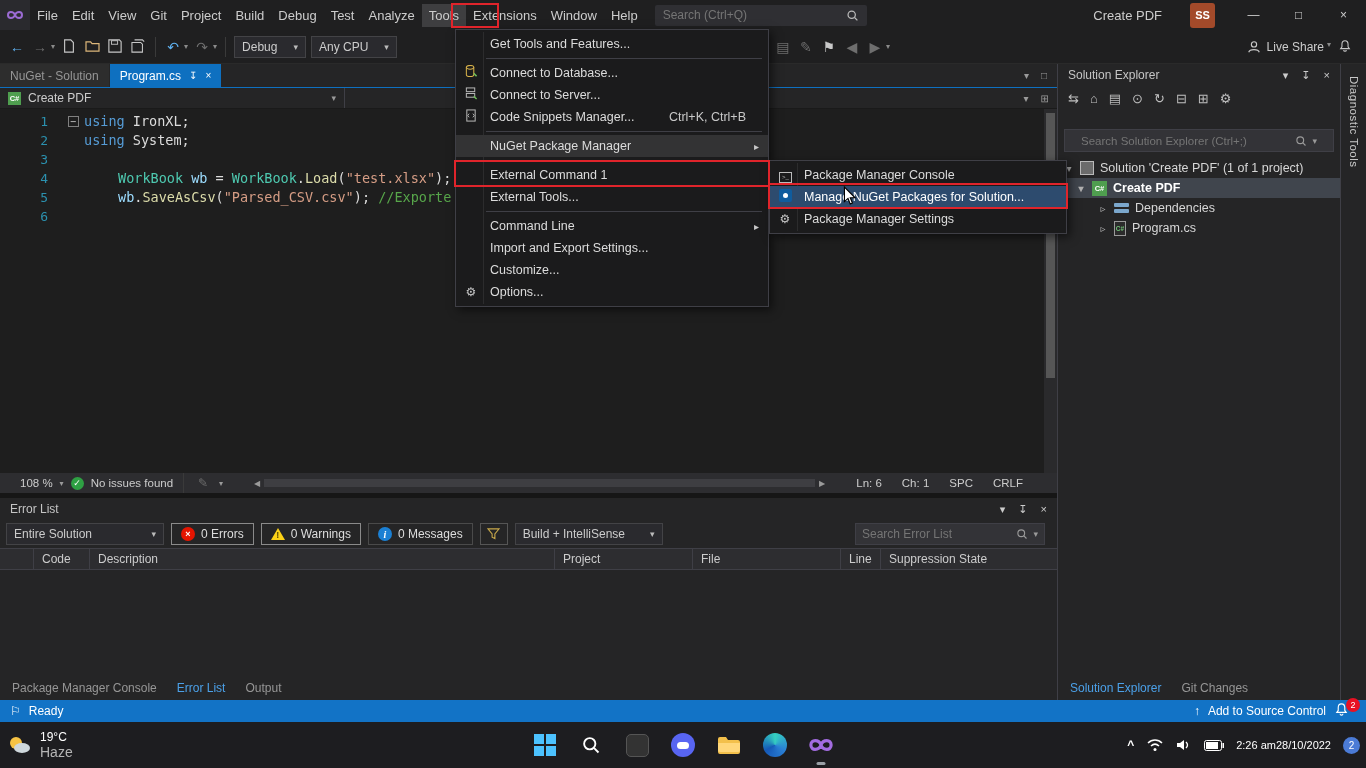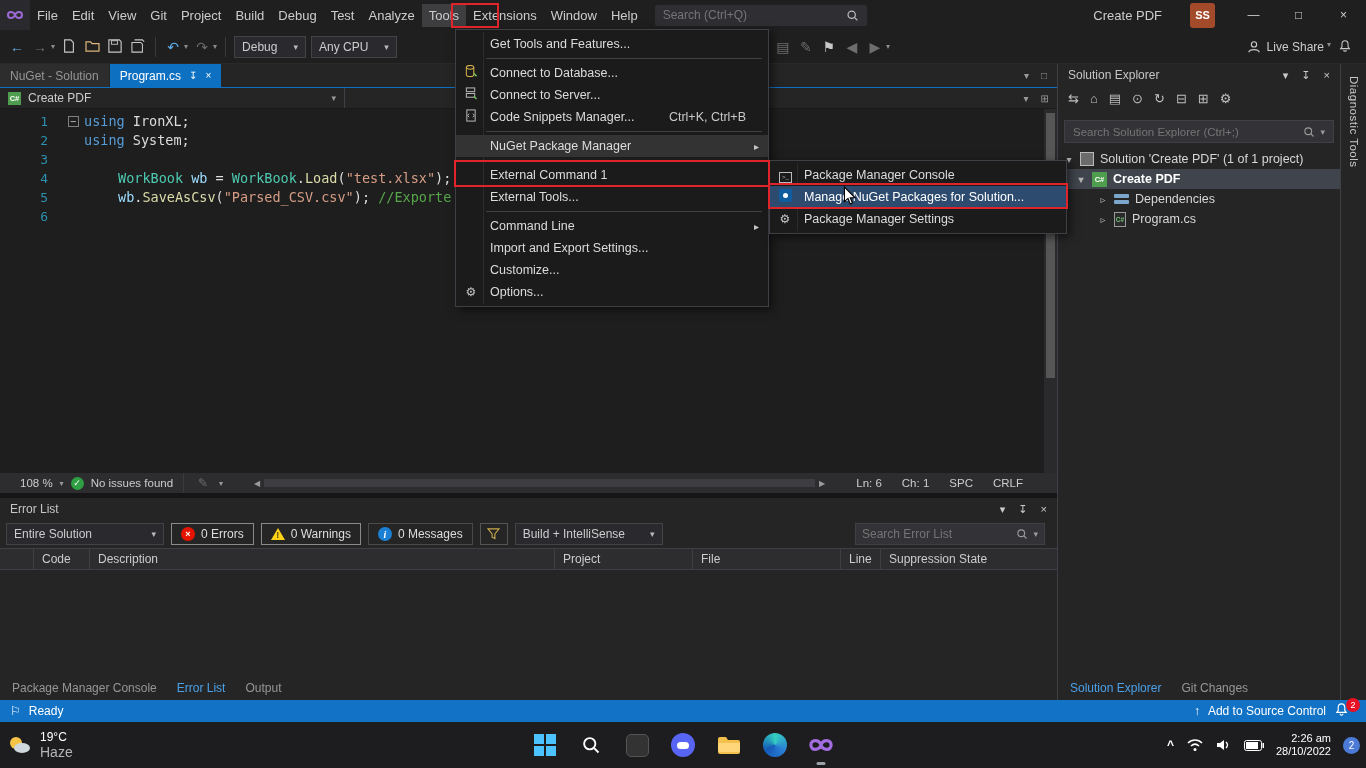--- a/index.html
+++ b/index.html
@@ -78,21 +78,21 @@
   .search-box input{flex:1;background:transparent;border:none;outline:none;color:#8e8e8e;font-size:12px;font-family:inherit;min-width:0}
   .grid-head{height:22px;display:flex;align-items:stretch;background:#2d2d30;border-top:1px solid #3f3f46;border-bottom:1px solid #3f3f46;font-size:12px;color:#ccc}
   .gh{display:flex;align-items:center;padding:0 8px;border-right:1px solid #3f3f46}
   .grid-body{flex:1;background:#252526}
   .panel-tabs{height:24px;display:flex;align-items:center;gap:20px;padding:0 12px;background:#252526;font-size:12px}
   .ptab{color:#969696}.ptab.active{color:#4ba0e8}
 
   
   .right-col{width:283px;background:#252526;border-left:1px solid #3f3f46;display:flex;flex-direction:column}
   .se-toolbar{height:24px;display:flex;align-items:center;gap:11px;padding:0 10px;color:#bfbfbf;font-size:13px}
-  .se-search{margin:10px 6px 4px 6px;height:23px;background:#333337;border:1px solid #3f3f46;display:flex;align-items:center;gap:5px;padding:0 8px}
+  .se-search{margin:19px 6px 4px 6px;height:23px;background:#333337;border:1px solid #3f3f46;display:flex;align-items:center;gap:5px;padding:0 16px}
   .se-search input{flex:1;background:transparent;border:none;outline:none;color:#8e8e8e;font-size:11.5px;font-family:inherit;min-width:0}
   .se-tree{flex:1;padding-top:2px;font-size:12.5px;color:#d7d7d7}
   .tree-row{height:20px;display:flex;align-items:center;gap:6px;padding-left:6px}
   .tree-row.selected{background:#40454d;color:#fff;font-weight:bold}
   .tw{width:10px;font-size:10px;color:#b0b0b0;text-align:center;flex:none}
   .ico-sln{width:14px;height:14px;border:1px solid #b9b9b9;background:#6b6b6b;flex:none}
   .ico-proj{width:15px;height:15px;background:#4f9e4f;color:#fff;font-size:7.5px;font-weight:bold;display:flex;align-items:center;justify-content:center;flex:none}
   .ico-dep{width:15px;height:15px;flex:none;display:flex;flex-direction:column;gap:2px;justify-content:center}
   .ico-dep span{height:4px;background:#7ba7cc;border-radius:1px}
   .ico-file{width:12px;height:15px;border:1px solid #9a9a9a;color:#71c177;font-size:6.5px;font-weight:bold;display:flex;align-items:center;justify-content:center;flex:none;background:#2b2b2b}
@@ -112,21 +112,21 @@
   .tb-center{position:absolute;left:50%;transform:translateX(-50%);display:flex;gap:20px;align-items:center}
   .tb-ico{position:relative;width:26px;height:26px;display:flex;align-items:center;justify-content:center}
   .win-logo{display:grid;grid-template-columns:10px 10px;grid-template-rows:10px 10px;gap:2px}
   .win-logo span{background:#4cc2ff}
   .app-dark{width:23px;height:23px;border-radius:5px;background:#333;border:1px solid #555}
   .discord{width:24px;height:24px;border-radius:50%;background:#5865f2;display:flex;align-items:center;justify-content:center}
   .discord i{display:block;width:12px;height:7px;background:#fff;border-radius:4px}
   .edge{width:24px;height:24px;border-radius:50%;background:conic-gradient(#35d0c0,#2a7fd4,#1559b7,#35d0c0)}
   .run-ind{position:absolute;bottom:-7px;left:50%;transform:translateX(-50%);width:9px;height:3px;border-radius:2px;background:#9aa0a6}
   .tb-right{margin-left:auto;display:flex;align-items:center;gap:12px}
-  .clock{display:flex;flex-direction:column;align-items:flex-end;font-size:11px;line-height:13px;color:#fff}
+  .clock{display:flex;flex-direction:row;align-items:flex-end;font-size:11px;line-height:13px;color:#fff}
   .tb-badge{width:17px;height:17px;border-radius:50%;background:#4b7bd6;color:#fff;font-size:10px;display:flex;align-items:center;justify-content:center}
   .caret-up{color:#fff;font-size:12px;font-weight:bold}
 
   
   .menu{position:absolute;left:455px;top:29px;width:314px;background:#1b1b1c;border:1px solid #3f3f46;box-shadow:3px 3px 9px rgba(0,0,0,.55);z-index:50;padding:3px 0}
   .menu::before{content:"";position:absolute;left:27px;top:2px;bottom:2px;width:1px;background:#2c2c2d}
   .menu-row{height:22px;display:flex;align-items:center;padding:0 22px 0 34px;font-size:12.5px;color:#dcdcdc;position:relative}
   .menu-row .mi-icon{position:absolute;left:6px;width:18px;text-align:center;font-size:12px;color:#c5c5c5}
   .menu-row .shortcut{margin-left:auto;color:#c8c8c8}
   .menu-row .sub-arrow{position:absolute;right:9px;font-size:10px;color:#c8c8c8}

